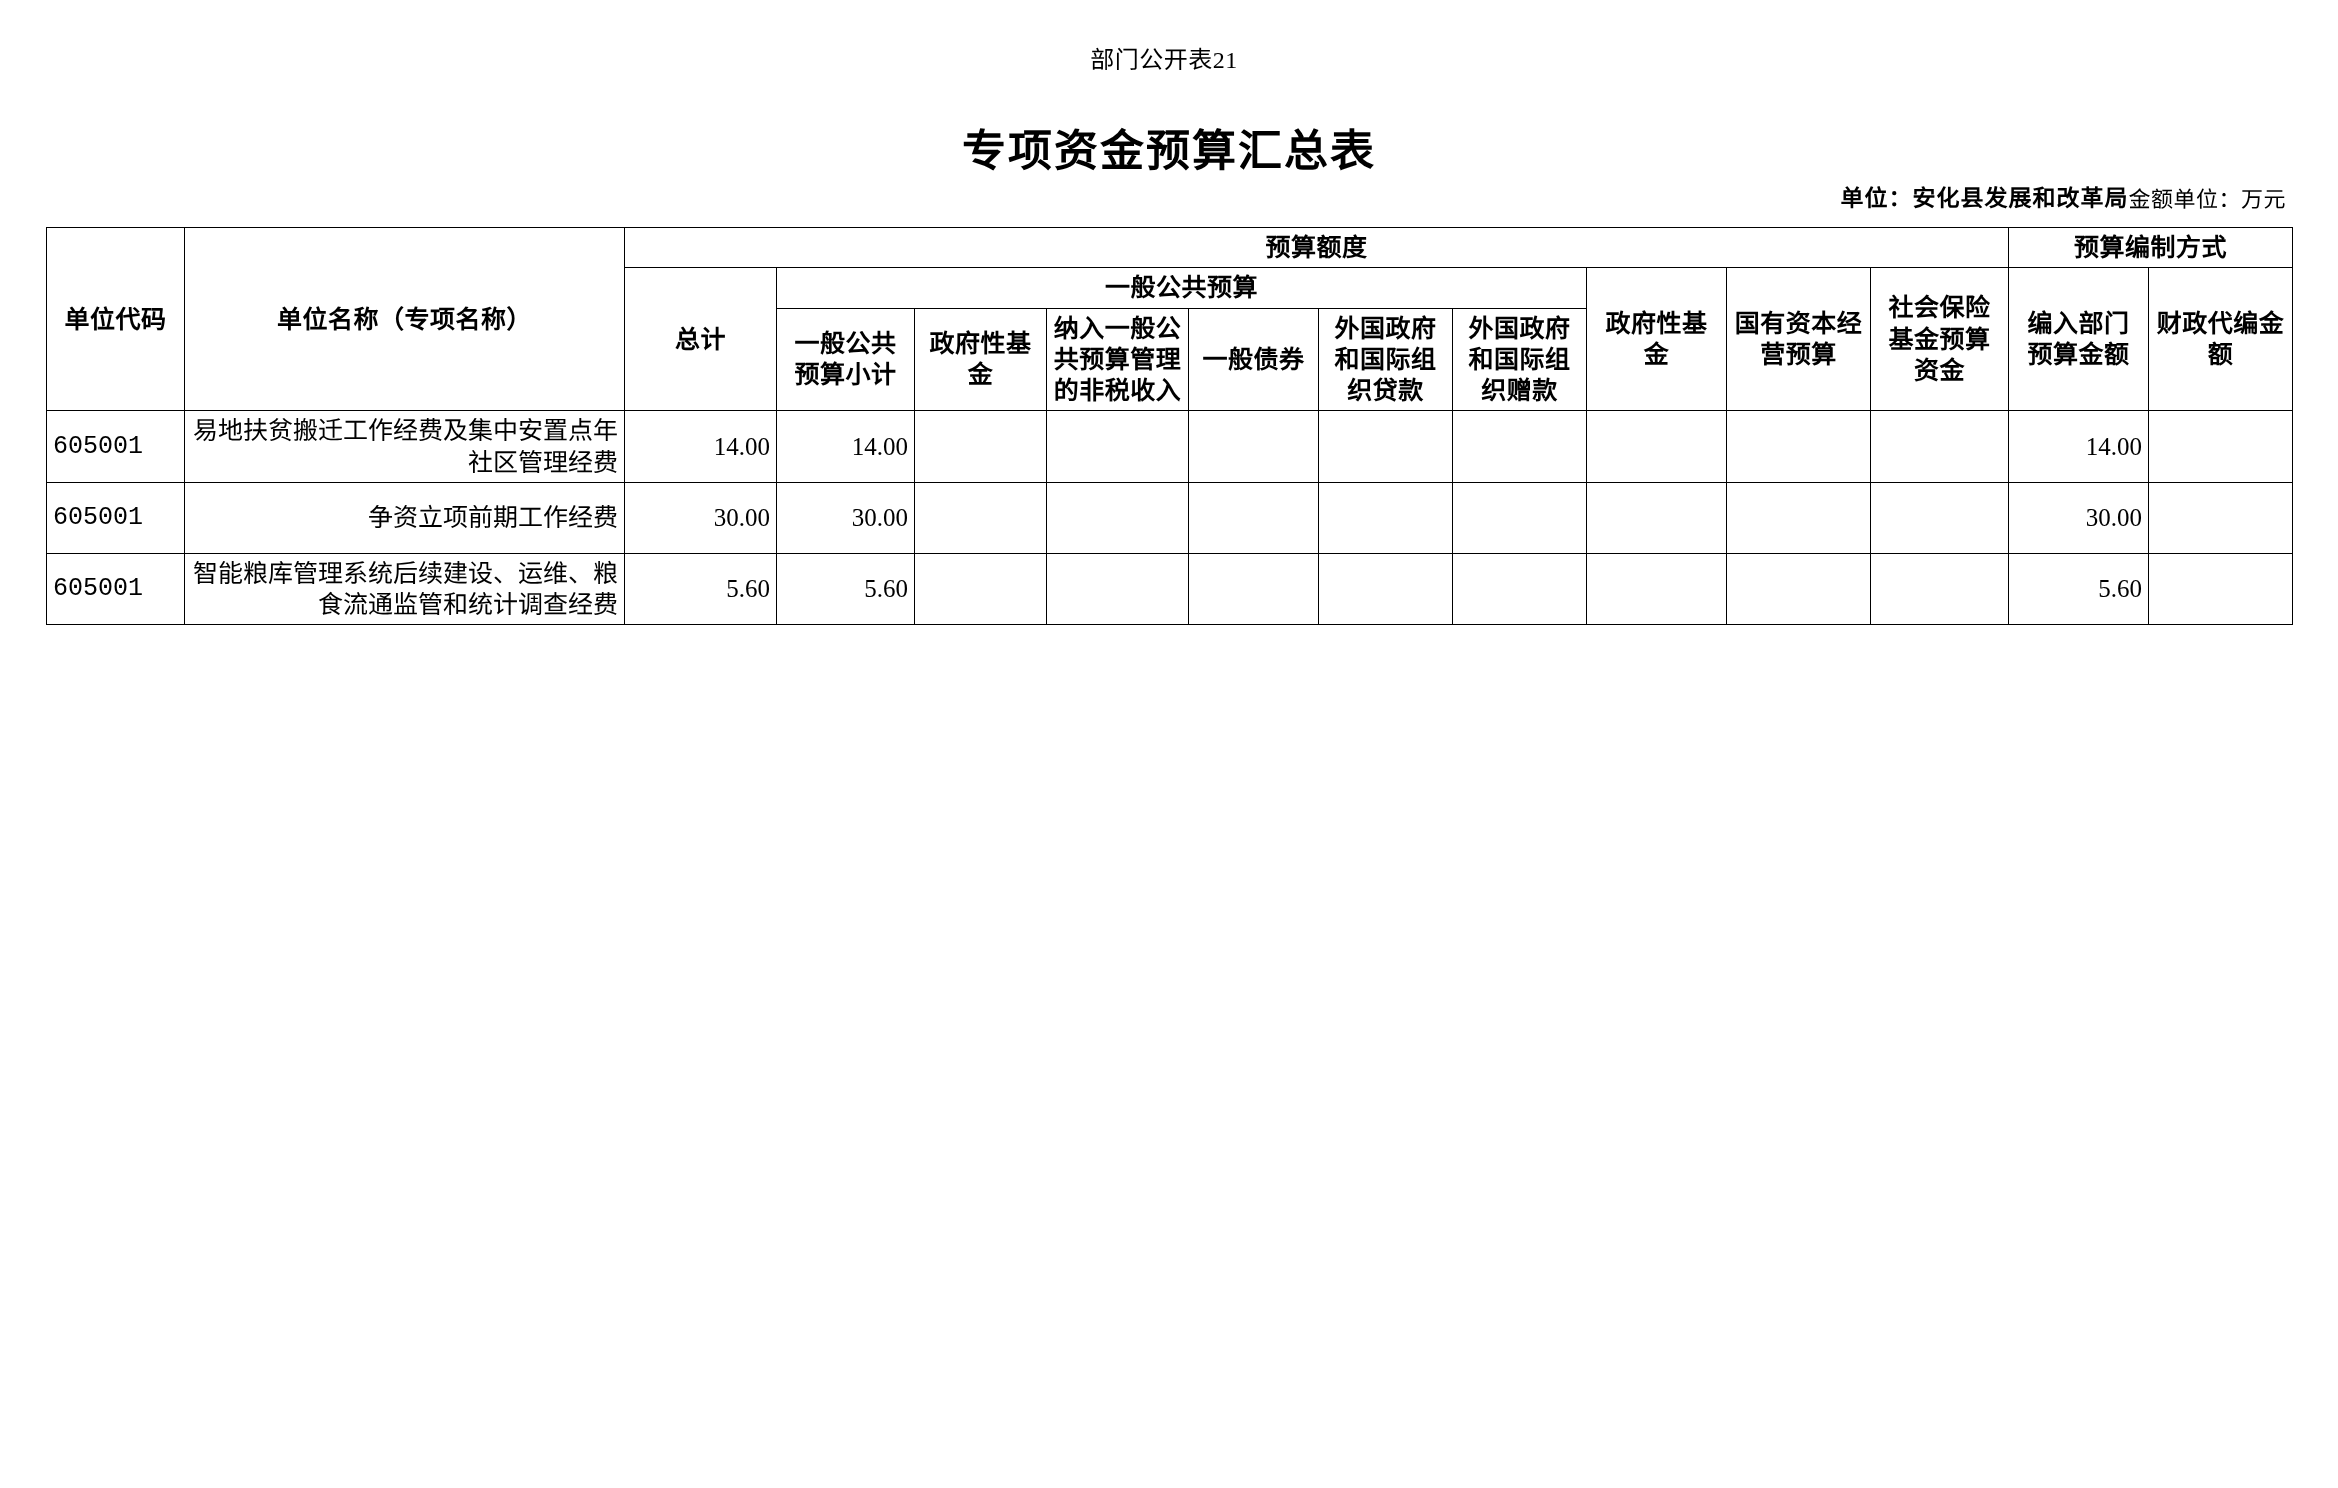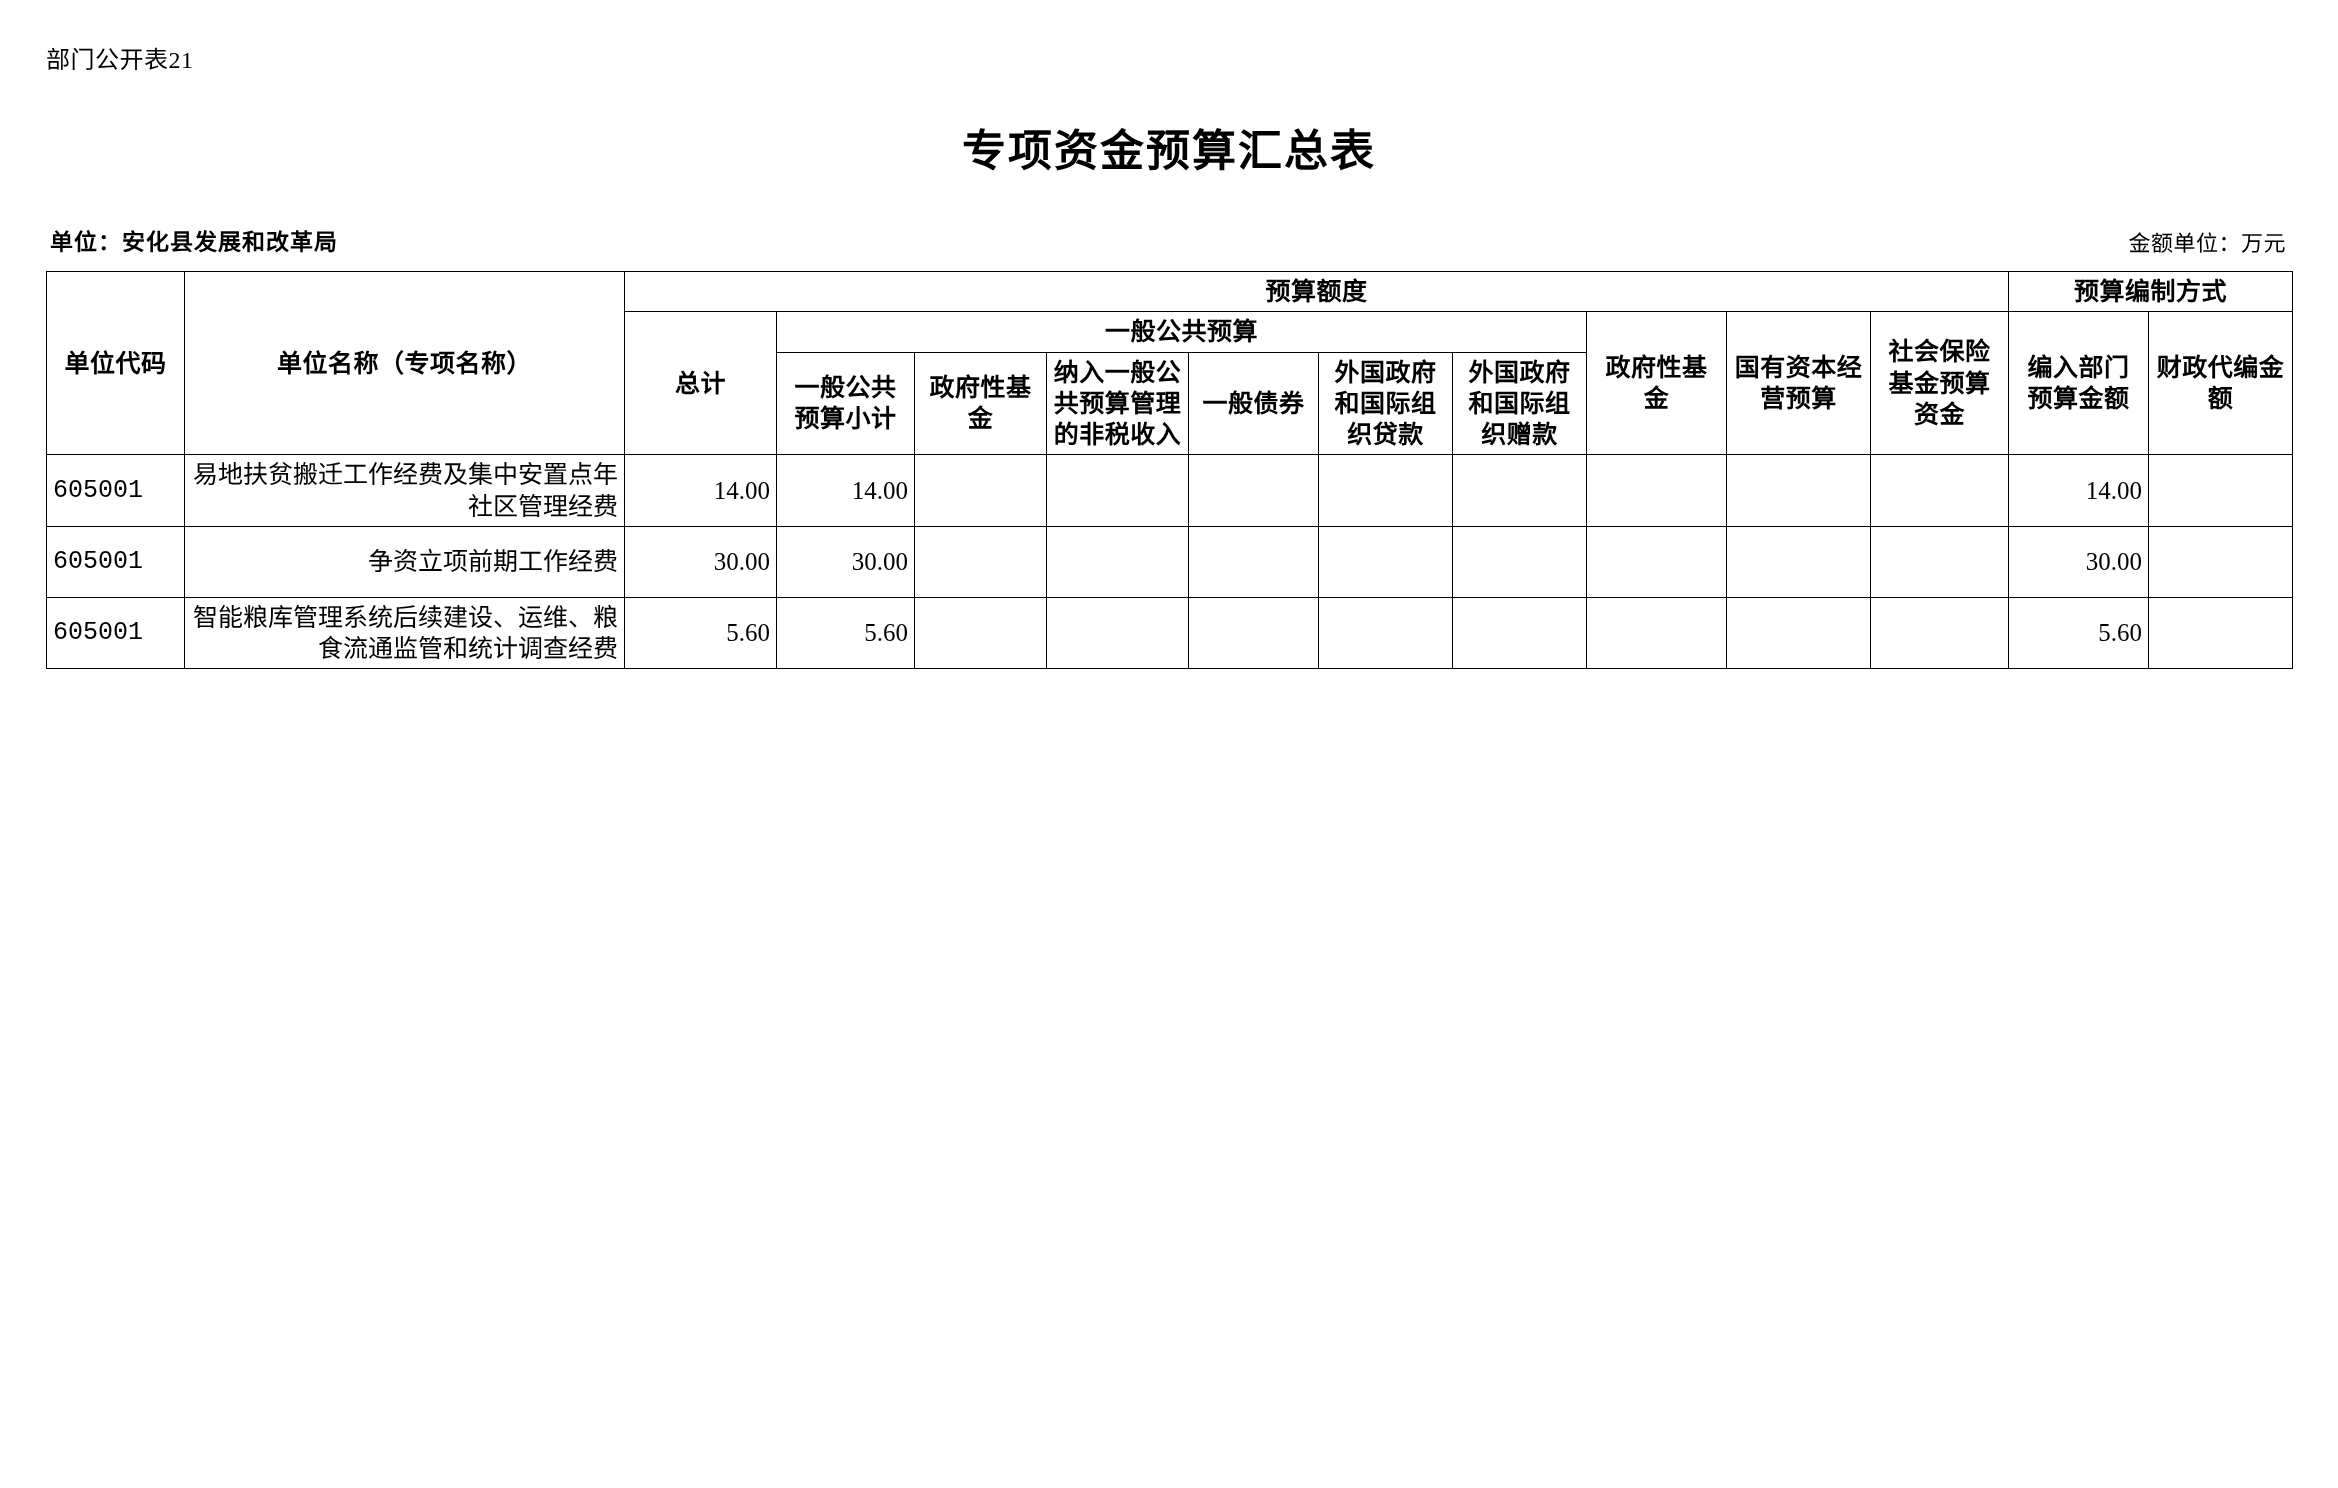--- a/index.html
+++ b/index.html
@@ -16,42 +16,40 @@
     overflow: hidden;
   }
   .page {
     width: 2338px;
     height: 1488px;
     box-sizing: border-box;
     padding: 0 46px;
     position: relative;
   }
   .header-right {
-    text-align: left;
+    text-align: center;
     font-size: 24px;
     padding-top: 40px;
     padding-right: 10px;
     letter-spacing: 0.5px;
   }
   .doc-title {
     text-align: center;
     font-size: 44px;
     font-weight: bold;
     font-family: "Liberation Sans", "DejaVu Sans", sans-serif;
     letter-spacing: 2px;
     margin-top: 40px;
   }
   .meta-row {
     display: flex;
-    justify-content: space-between;
+    justify-content: flex-end;
     align-items: flex-end;
-    margin-top: 44px;
     padding: 0 6px 0 4px;
     font-size: 23px;
-    gap: 48px;
   }
   .meta-left {
     font-weight: bold;
     font-family: "Liberation Sans", "DejaVu Sans", sans-serif;
     letter-spacing: 1px;
   }
   .meta-right {
     font-size: 22px;
     letter-spacing: 0.5px;
   }

